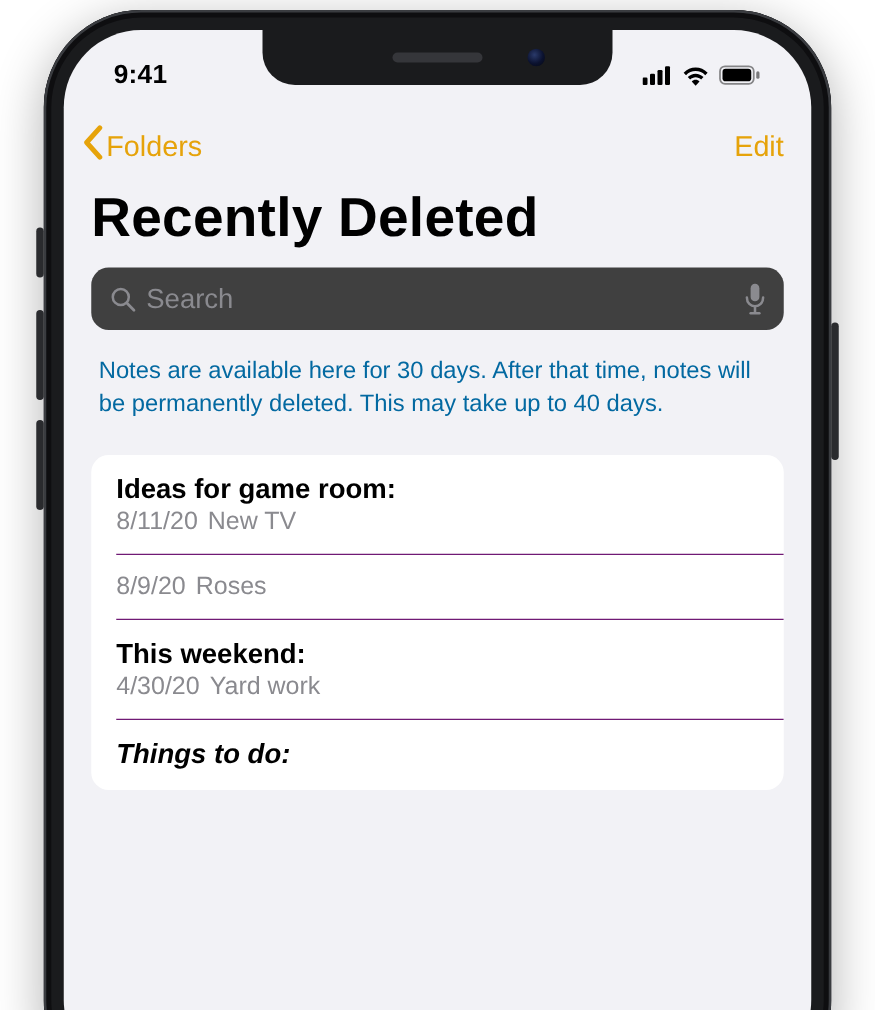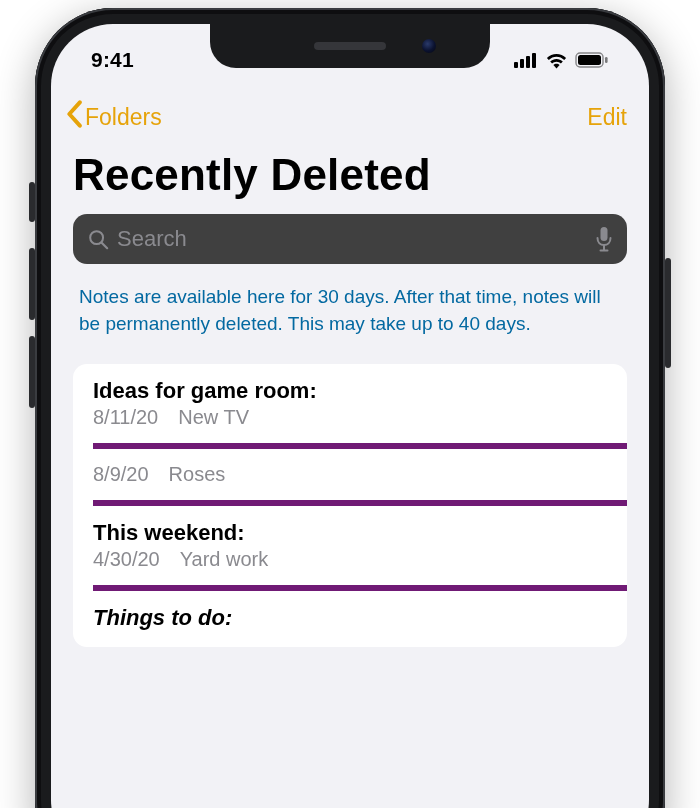--- a/index.html
+++ b/index.html
@@ -160,34 +160,34 @@
     }
     .list {
       margin: 0 22px;
       background: #fff;
       border-radius: 14px;
       padding: 0 0 0 20px;
       overflow: hidden;
     }
     .note {
       padding: 14px 18px 14px 0;
-      border-bottom: 6px solid #701a75;
+      border-bottom: 1px solid #701a75;
     }
     .note:last-child { border-bottom: none; font-style: italic; }
     .note-title {
       font-size: 22px;
       font-weight: 600;
       color: #000;
       margin-bottom: 2px;
     }
     .note-sub {
       font-size: 20px;
       color: #8a8a8f;
     }
-    .note-sub .date { margin-right: 20px; }
+    .note-sub .date { margin-right: 8px; }
   </style>
 </head>
 <body>
 
 <div class="device">
   <div class="btn-left1"></div>
   <div class="btn-left2"></div>
   <div class="btn-left3"></div>
   <div class="btn-right"></div>
 

